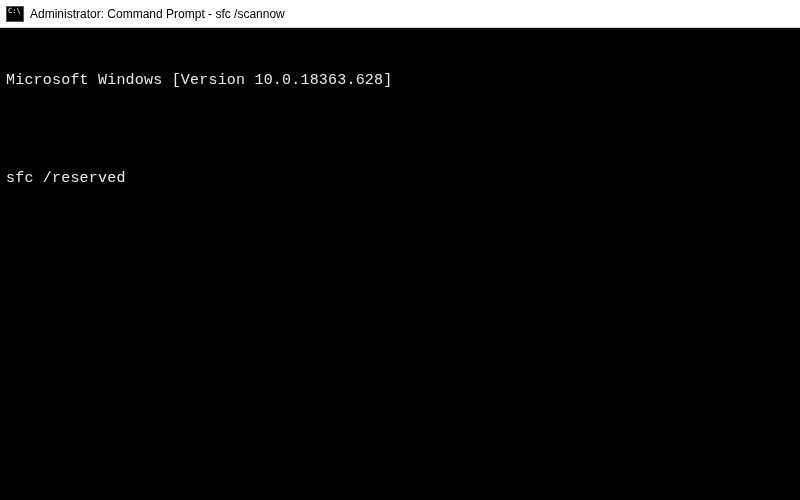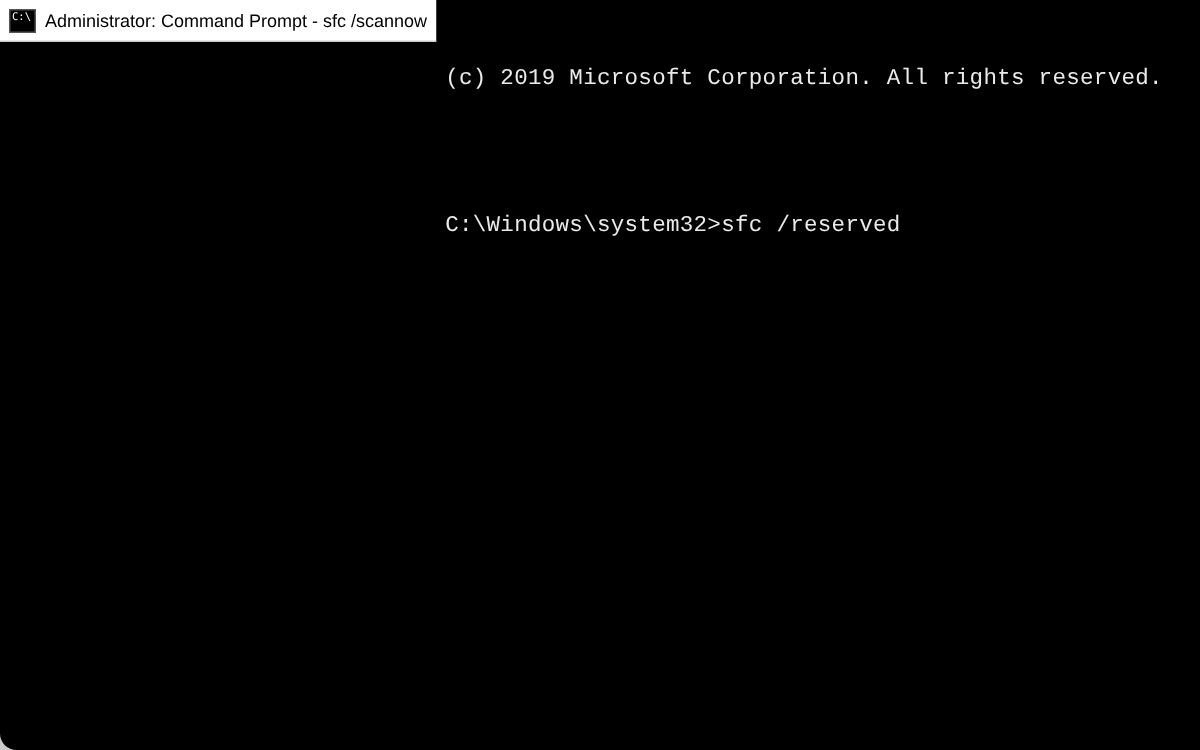--- a/index.html
+++ b/index.html
@@ -10,24 +10,23 @@
     body {
       width: 800px;
       height: 500px;
       background: #cccccc;
       font-family: "Segoe UI", Tahoma, sans-serif;
       overflow: hidden;
     }
     .window {
       width: 800px;
       height: 500px;
-      background: #000000;
+      background: #701a75;
       display: flex;
-      flex-direction: row;
-      border-radius: 11px;
+      flex-direction: column;
     }
     .titlebar {
       height: 28px;
       background: #ffffff;
       border-bottom: 1px solid #cccccc;
       display: flex;
       align-items: center;
       padding: 0 6px;
       gap: 6px;
     }
@@ -78,18 +77,18 @@
   </style>
 </head>
 <body>
 
 <div class="window">
   <div class="titlebar">
     <div class="window-icon"></div>
     <span class="title-text">Administrator: Command Prompt - sfc  /scannow</span>
   </div>
   <div class="terminal">
-    <span class="line">(c) 2019 Microsoft Corporation. All rights reserved.</span>
+    <span class="line">Microsoft Windows [Version 10.0.18363.628]</span>
     <span class="line"></span>
-    <span class="line prompt-line"><span class="prompt-path">C:\Windows\system32&gt;</span><span class="prompt-cmd">sfc /reserved</span></span>
+    <span class="line prompt-line"><span class="prompt-cmd">sfc /reserved</span></span>
     <span class="line"></span>
   </div>
 </div>
 
 </body></html>

